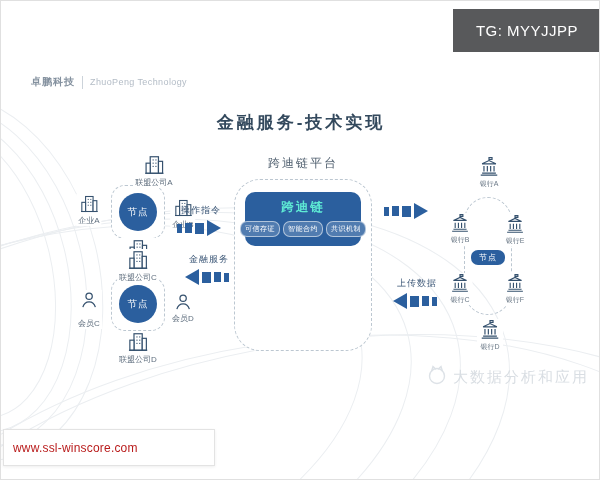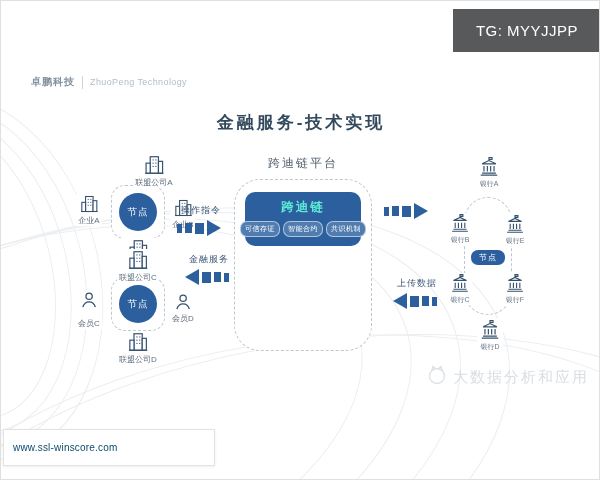--- a/index.html
+++ b/index.html
@@ -102,21 +102,21 @@
   .seg3{ width:9px; height:11px; background:var(--blue); }
   .tri-r{ width:0; height:0; border-left:14px solid var(--blue); border-top:8px solid transparent; border-bottom:8px solid transparent; }
   .tri-l{ width:0; height:0; border-right:14px solid var(--blue); border-top:8px solid transparent; border-bottom:8px solid transparent; }
 
   
   .url-bar{
     left:2px; top:428px; width:212px; height:37px; background:#fff;
     border:1px solid #e3e3e3; box-shadow:0 1px 3px rgba(0,0,0,.07);
     display:flex; align-items:center; padding-left:9px;
   }
-  .url-text{ font-size:10px; color:#0c4a6e; letter-spacing:.2px; }
+  .url-text{ font-size:12px; color:#b91c1c; letter-spacing:.2px; }
   .watermark{ left:424px; top:362px; display:flex; align-items:center; gap:4px; color:#d9dee3; }
   .watermark-text{ font-size:15px; letter-spacing:2px; white-space:nowrap; }
 </style>
 </head>
 <body>
 
 <div id="canvas">
 
   <svg id="curves" width="600" height="480" viewBox="0 0 600 480">
     <g fill="none" stroke="#ebeef1" stroke-width="1">

